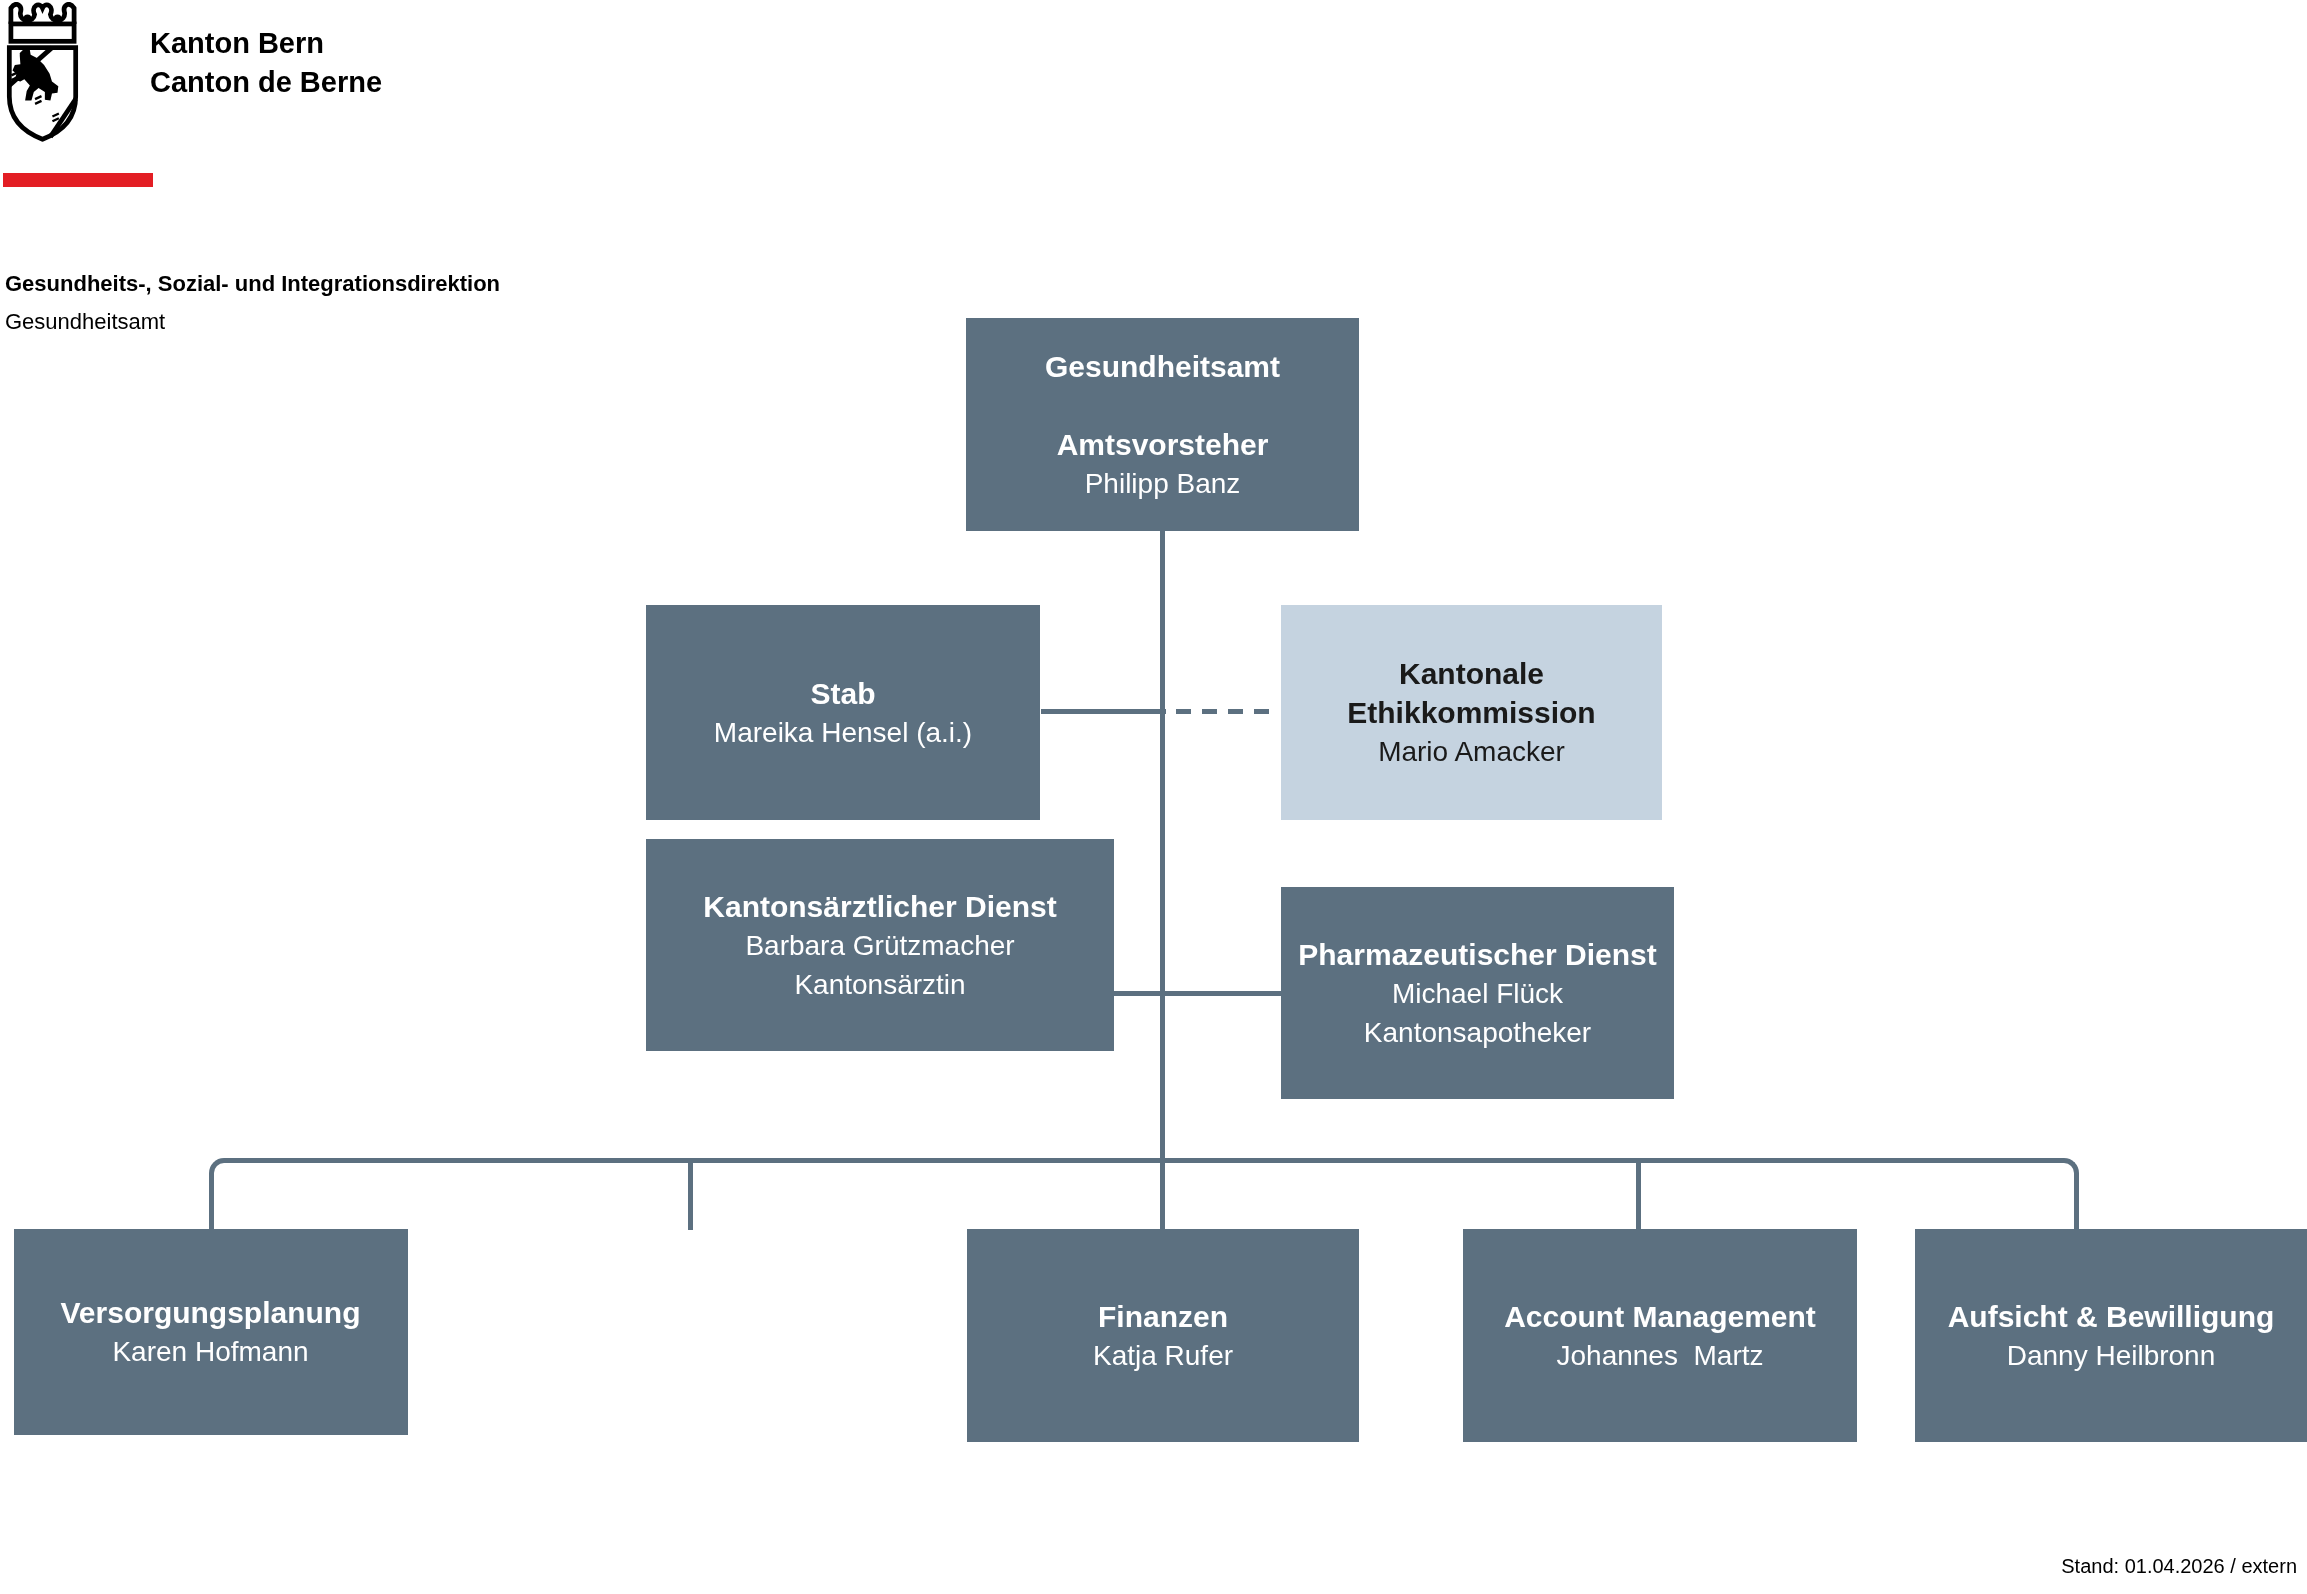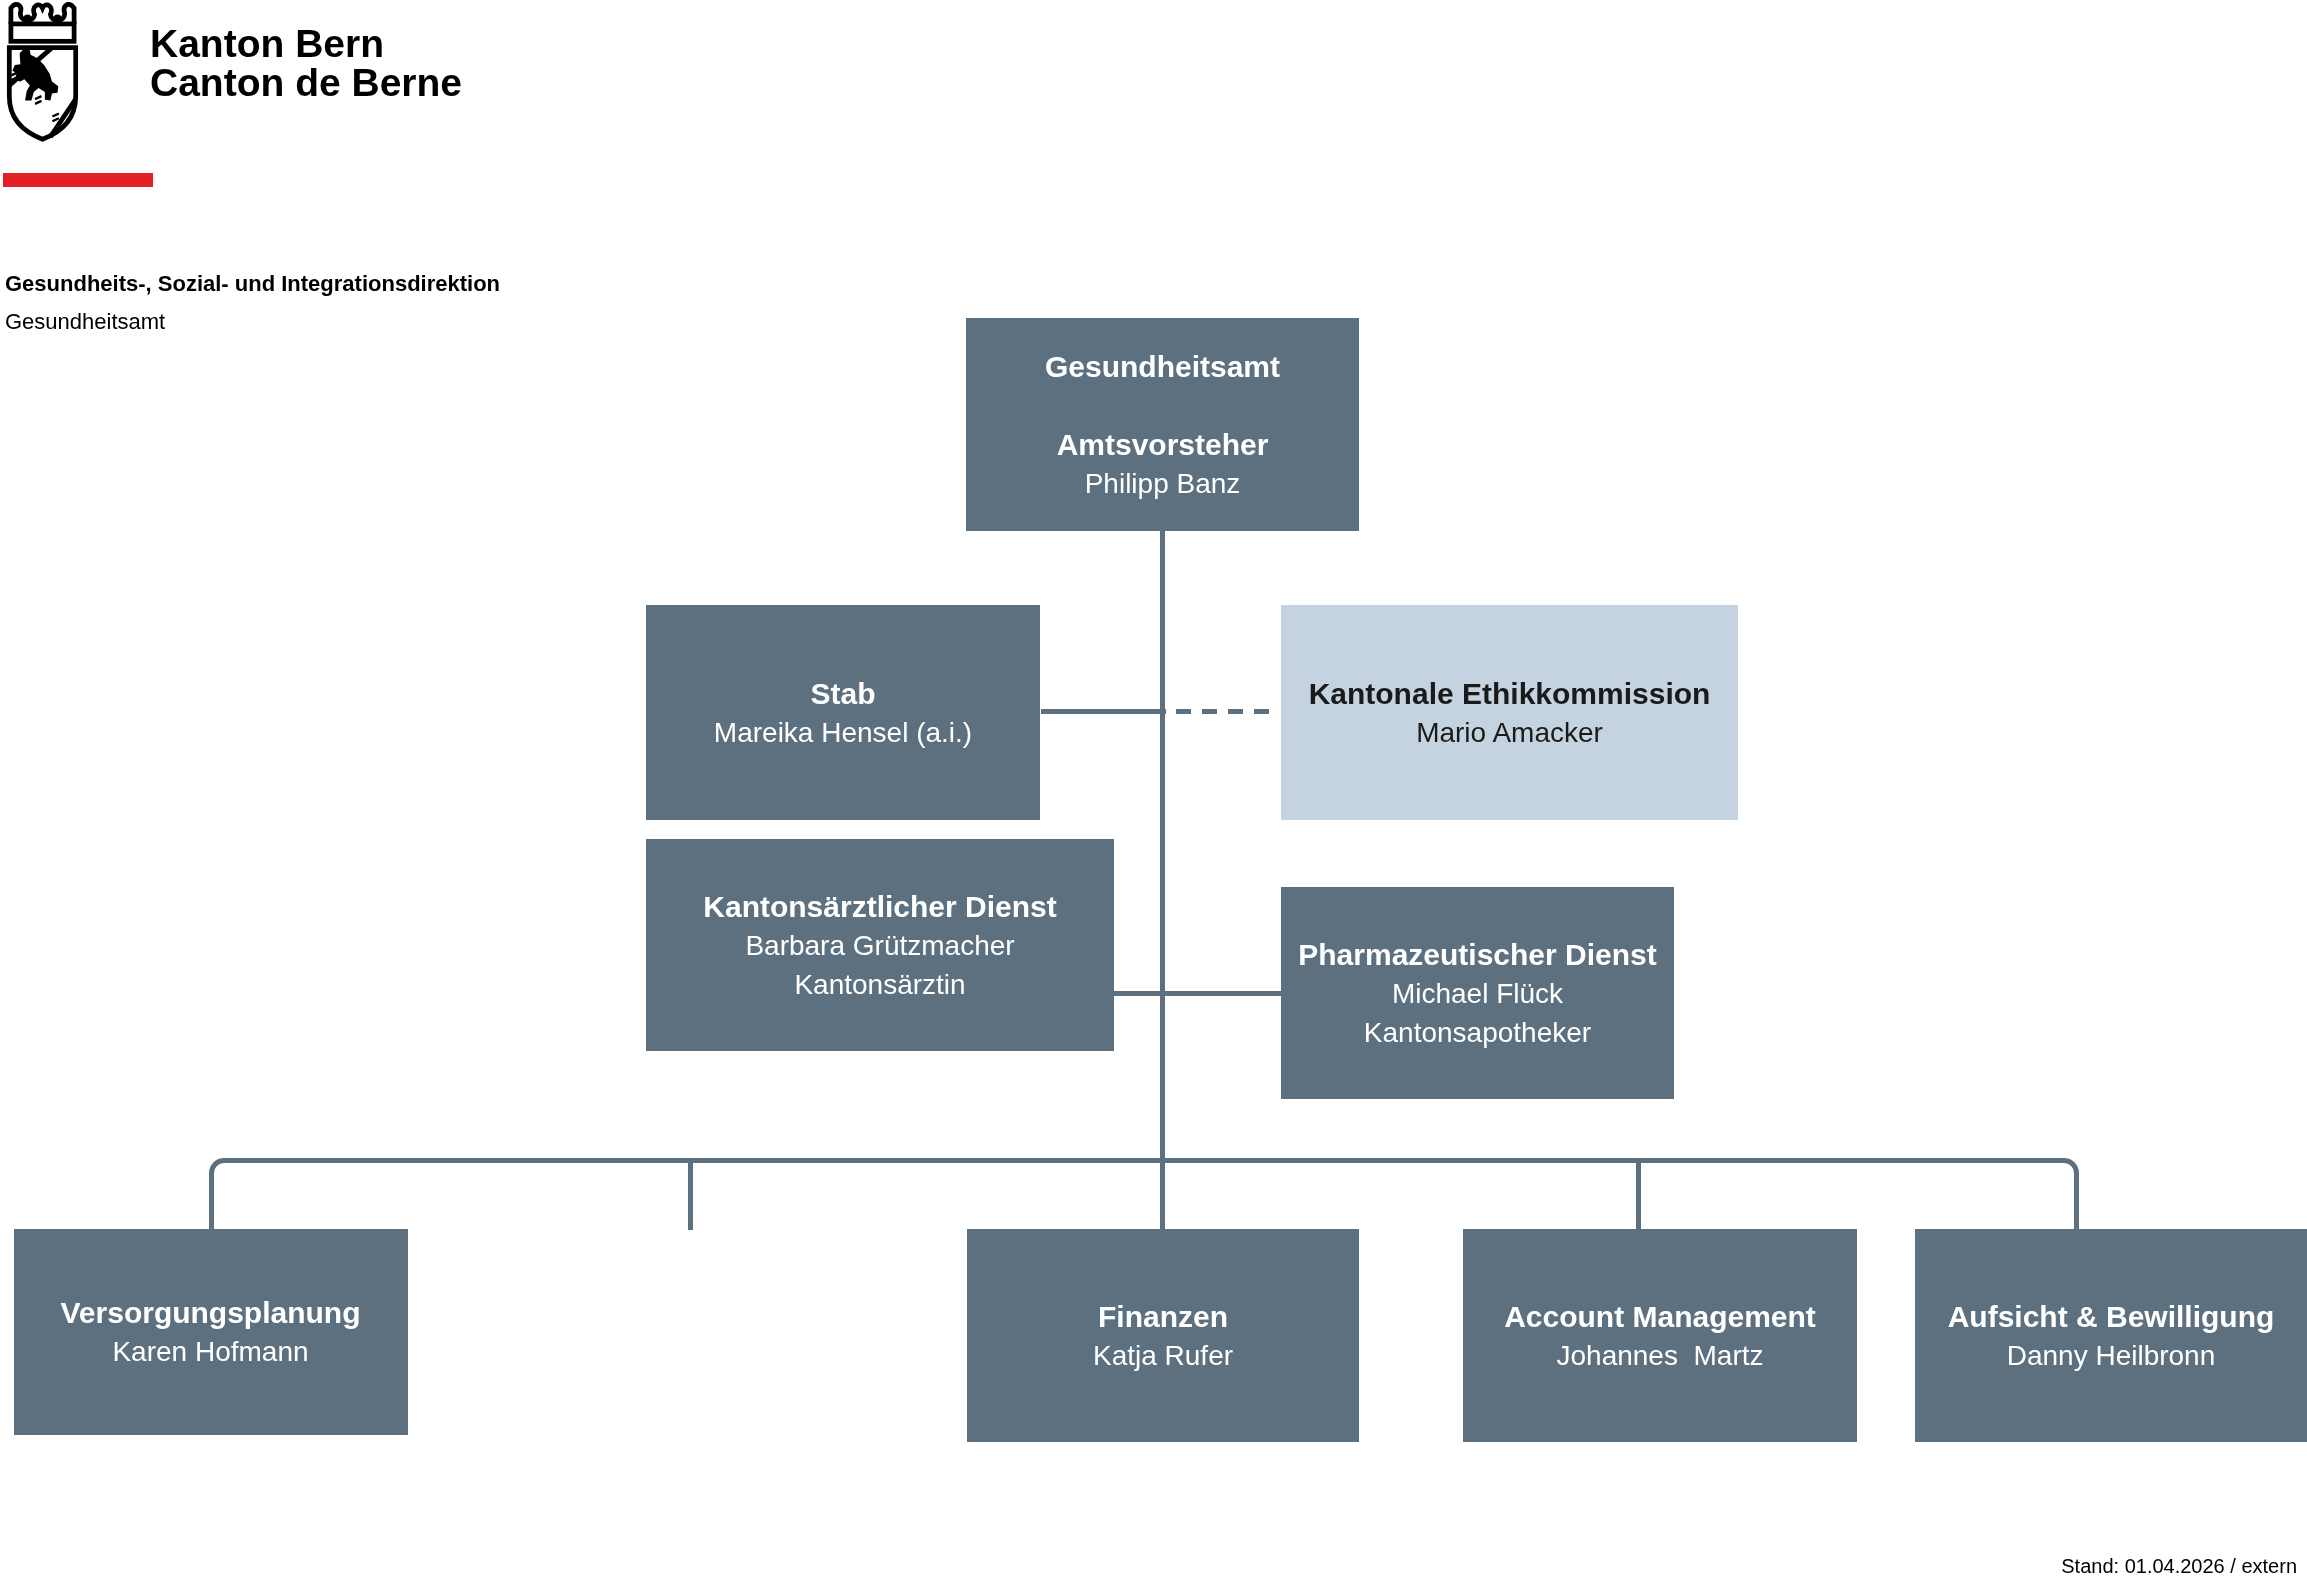--- a/index.html
+++ b/index.html
@@ -10,37 +10,37 @@
     --text-on-dark:#FFFFFF;
     --text-on-light:#1A1A1A;
   }
   html,body{margin:0;padding:0;background:#fff;}
   .stage{
     position:relative;width:2307px;height:1594px;background:#fff;overflow:hidden;
     font-family:"Liberation Sans",sans-serif;color:#000;
   }
   
   .crest{position:absolute;left:3.4px;top:1.7px;width:79px;height:145px;}
-  .brand-text{position:absolute;left:150px;top:23.6px;font-size:39px;font-weight:bold;line-height:39px;color:#000;}
+  .brand-text{position:absolute;left:150px;top:23.6px;font-size:29px;font-weight:bold;line-height:39px;color:#000;}
   .red-bar{position:absolute;left:3.4px;top:173px;width:150px;height:14.3px;background:var(--accent-red);}
   .doc-title{position:absolute;left:5px;top:265px;font-size:22px;line-height:38px;}
   .doc-title .l1{font-weight:bold;}
   
   .box{
     position:absolute;background:var(--box-dark);color:var(--text-on-dark);
     display:flex;flex-direction:column;align-items:center;justify-content:center;
     text-align:center;font-size:28px;line-height:39px;padding:0 5px;box-sizing:border-box;
   }
   .box .t{font-weight:bold;font-size:30px;}
   .box.light{background:var(--box-light);color:var(--text-on-light);}
   .spacer{height:39px;}
   .nowrap{white-space:nowrap;}
   .b-root  {left:966px;top:318px; width:393px;height:213px;}
   .b-stab  {left:646px; top:605px; width:394px;height:215px;}
-  .b-ethik {left:1281px;top:605px; width:457px;height:215px;align-items:center;}
+  .b-ethik {left:1281px;top:605px; width:381px;height:215px;align-items:center;}
   .b-kad   {left:646px; top:839px;width:468px;height:212px;}
   .b-pharma{left:1281px;top:887px;width:393px;height:212px;}
   .b-l3-0  {left:13.5px;  top:1229px;width:394px;height:206px;}
   .b-l3-1  {left:495px; top:1229px;width:391px;height:213px;}
   .b-l3-2  {left:967px;top:1229px;width:392px;height:213px;}
   .b-l3-3  {left:1441px;top:1229px;width:394px;height:213px;margin-left:22px;}
   .b-l3-4  {left:1915px;top:1229px;width:392px;height:213px;}
   
   .line{position:absolute;background:var(--connector);}
   .v-main{left:1160px;top:531px;width:5px;height:699px;}

